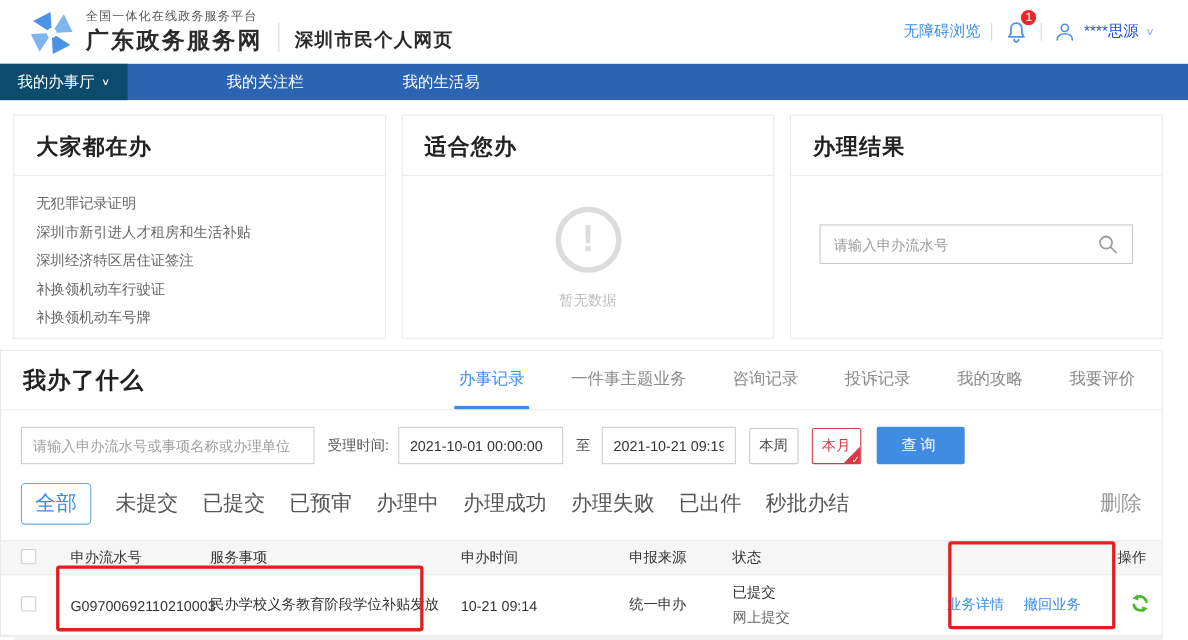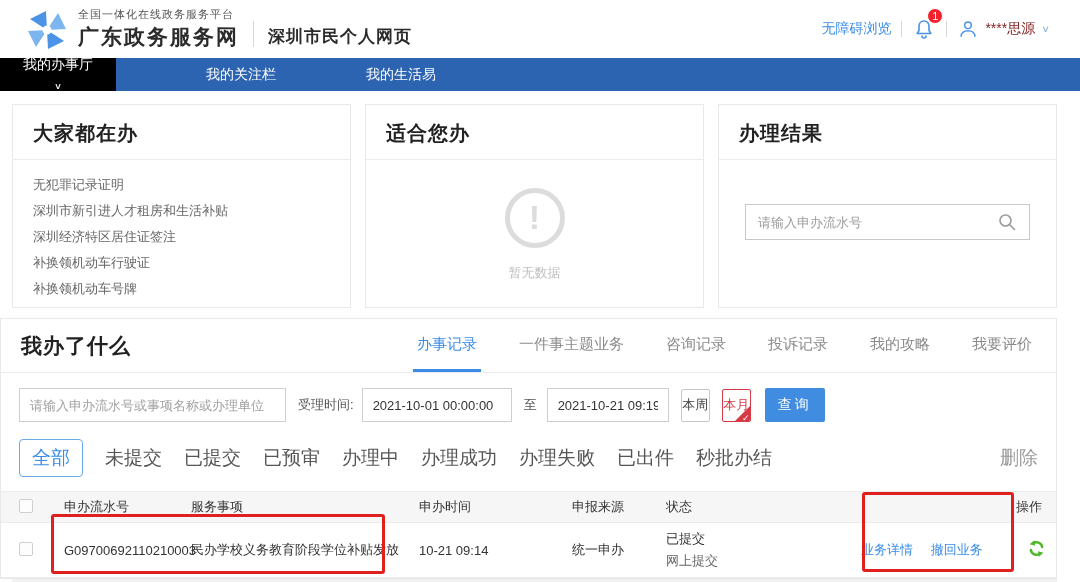--- a/index.html
+++ b/index.html
@@ -17,27 +17,27 @@
   .vline { width:1px; height:26px; background:#d8d8d8; margin:0 14px; align-self:flex-end; margin-bottom:4px; }
   .page-name { font-size:17px; font-weight:bold; color:#2b2b2b; align-self:flex-end; margin-bottom:3px; letter-spacing:1px; }
   .top-right { display:flex; align-items:center; font-size:14px; }
   .a11y { color:#3a8ce8; cursor:pointer; }
   .sep { color:#d8d8d8; margin:0 10px; width:1px; height:16px; background:#d8d8d8; }
   .bell-wrap { position:relative; width:24px; height:24px; }
   .badge { position:absolute; top:-9px; right:-7px; min-width:16px; height:16px; background:#f5222d;
     color:#fff; font-size:11px; border-radius:9px; display:flex; align-items:center; justify-content:center;
     border:1px solid #fff; padding:0 3px; }
   .user { display:flex; align-items:center; gap:6px; cursor:pointer; }
-  .user-name { color:#7f1d1d; }
+  .user-name { color:#1d4ed8; }
   .chev { color:#9ab8dd; font-size:12px; transform:scaleY(.8); }
 
   
   .nav { height:33px; background:#2c64b1; display:flex; color:#fff; font-size:14px; }
   .nav-item { display:flex; align-items:center; justify-content:center; cursor:pointer; height:33px; }
-  .n1 { width:130px; } .n2 { width:116px; background:#000000; gap:6px;flex-direction:column; }
+  .n1 { width:130px; } .n2 { width:116px; background:#0c4a6e; gap:6px; }
   .n3 { width:130px; margin-left:60px; } .n4 { width:130px; margin-left:30px; } .n5 { width:120px; margin-left:30px; }
   .nav-chev { font-size:11px; transform:scaleY(.8); }
 
   
   .cards { display:flex; gap:14px; padding:13px 23px 0 12px; }
   .card { background:#fff; border:1px solid #e9e9e9; height:204px; flex:1; }
   .card-head { padding:15px 20px 12px; border-bottom:1px solid #ececec; }
   .card-title { font-size:20px; font-weight:bold; color:#222; letter-spacing:1px; }
   .hot-list { padding:12px 20px; }
   .hot-item { font-size:13px; color:#666; line-height:26px; cursor:pointer; white-space:nowrap;
@@ -63,28 +63,28 @@
   
   .filter-row { display:flex; align-items:center; padding:15px 18px 9px; }
   .f-search { width:267px; height:34px; border:1px solid #cfcfcf; padding:0 10px; font-size:13px;
     color:#333; outline:none; font-family:inherit; }
   .f-search::placeholder { color:#a0a0a0; }
   .f-label { margin-left:12px; font-size:13px; color:#555; white-space:nowrap; }
   .f-date { height:34px; border:1px solid #cfcfcf; padding:0 10px; font-size:13px; color:#333;
     outline:none; font-family:inherit; }
   .d1 { width:150px; margin-left:8px; } .d2 { width:122px; margin-left:10px; }
   .f-to { margin-left:12px; font-size:13px; color:#555; }
-  .btn-mini { height:33px; width:29px; border:1px solid #c9c9c9; background:#fff; font-size:13px;
+  .btn-mini { height:33px; width:45px; border:1px solid #c9c9c9; background:#fff; font-size:13px;
     color:#444; margin-left:12px; display:flex; align-items:center; justify-content:center; cursor:pointer;
     border-radius:2px; position:relative; }
   .btn-month { color:#d53a45; border-color:#d53a45; overflow:hidden; }
   .corner { position:absolute; right:0; bottom:0; width:0; height:0;
     border-left:15px solid transparent; border-bottom:15px solid #d53a45; }
   .corner-check { position:absolute; right:0px; bottom:-2px; color:#fff; font-size:9px; }
-  .btn-query { height:34px; width:60px; margin-left:14px; background:#3f8ce0; color:#fff; border:none;
+  .btn-query { height:34px; width:80px; margin-left:14px; background:#3f8ce0; color:#fff; border:none;
     font-size:14px; letter-spacing:3px; cursor:pointer; border-radius:2px; font-family:inherit; }
 
   
   .status-row { display:flex; align-items:center; padding:8px 18px 14px; font-size:19px; color:#555; }
   .st-all { border:1px solid #6aaae8; color:#3a8ce8; padding:5px 12px; border-radius:4px; cursor:pointer; }
   .st { margin-left:22px; cursor:pointer; }
   .st-del { margin-left:auto; color:#9b9b9b; cursor:pointer; }
 
   
   table { width:100%; border-collapse:collapse; table-layout:fixed; font-size:13px; }

